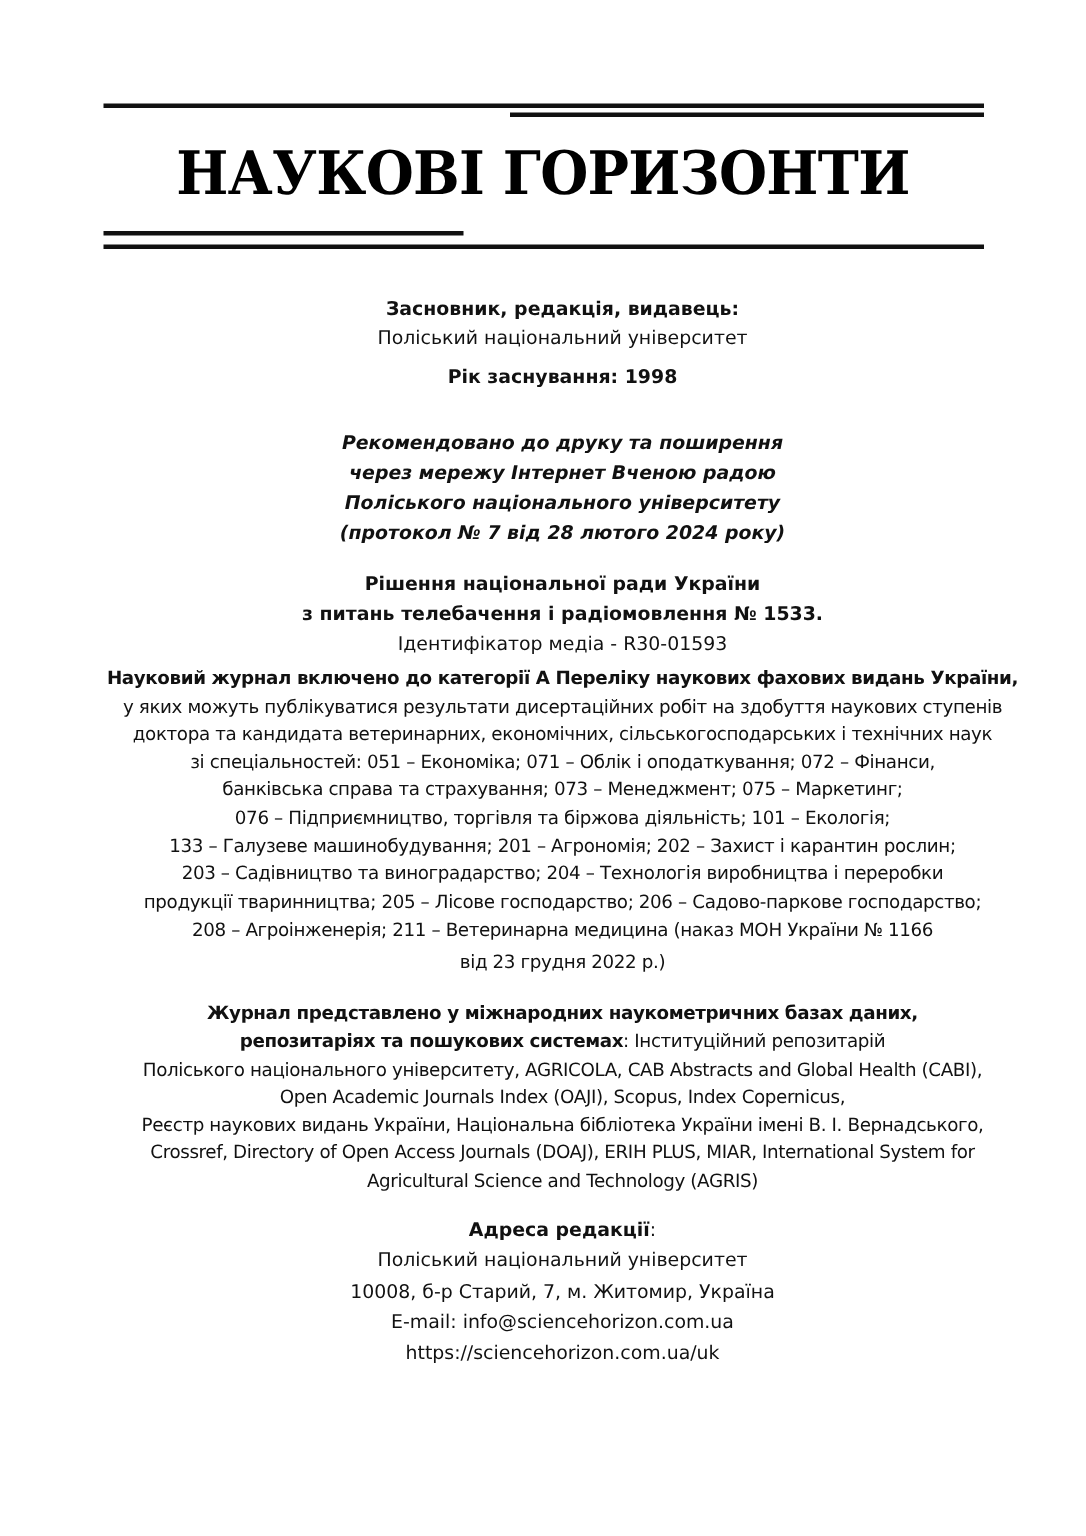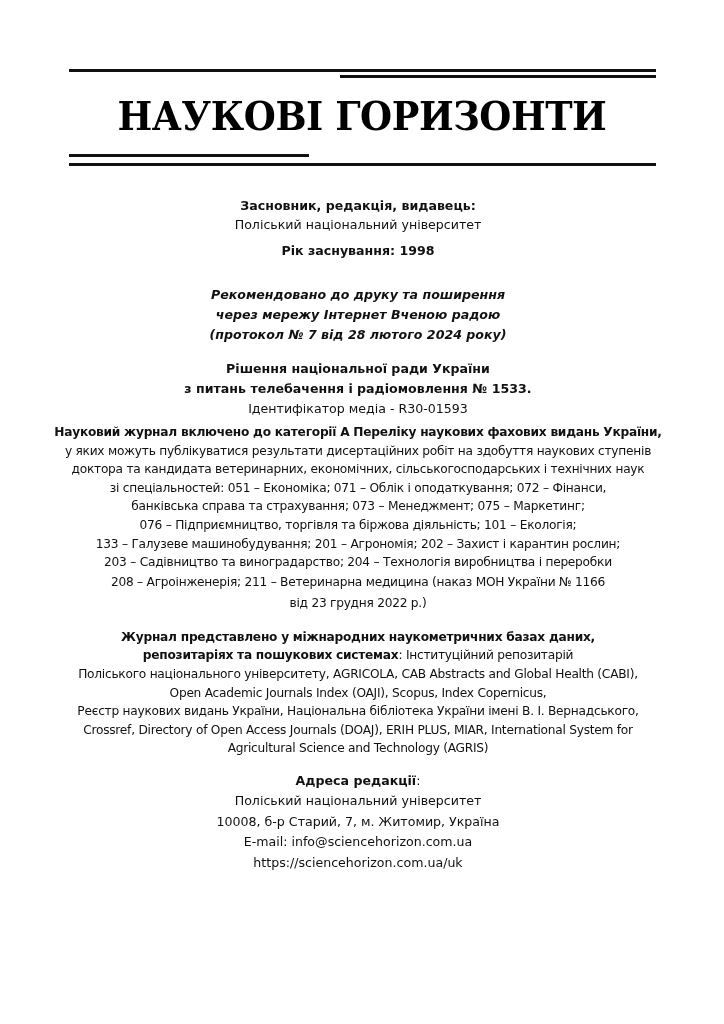--- a/index.html
+++ b/index.html
@@ -36,21 +36,21 @@
       font-size: 40px;
       letter-spacing: -0.5px;
       line-height: 52px;
       color: #000000;
       transform: scaleX(0.92);
       transform-origin: center;
     }
 
     .content {
       position: absolute;
-      left: 36px;
+      left: 53px;
       width: 644px;
       top: 196px;
       text-align: center;
       font-size: 12.6px;
       line-height: 19px;
     }
     .content .narrow {
       font-size: 12.2px;
       letter-spacing: -0.25px;
     }
@@ -85,38 +85,40 @@
     <span class="line">Поліський національний університет</span>
   </div>
 
   <div class="block sec-year">
     <span class="line b">Рік заснування: 1998</span>
   </div>
 
   <div class="block sec-recommend i">
     <span class="line">Рекомендовано до друку та поширення</span>
     <span class="line">через мережу Інтернет Вченою радою</span>
+    <span class="line">Поліського національного університету</span>
     <span class="line">(протокол № 7 від 28 лютого 2024 року)</span>
   </div>
 
   <div class="block sec-council">
     <span class="line b">Рішення національної ради України</span>
     <span class="line b">з питань телебачення і радіомовлення № 1533.</span>
     <span class="line">Ідентифікатор медіа - R30-01593</span>
   </div>
 
   <div class="block sec-category narrow">
     <span class="line b">Науковий журнал включено до категорії А Переліку наукових фахових видань України,</span>
     <span class="line">у яких можуть публікуватися результати дисертаційних робіт на здобуття наукових ступенів</span>
     <span class="line">доктора та кандидата ветеринарних, економічних, сільськогосподарських і технічних наук</span>
     <span class="line">зі спеціальностей: 051 – Економіка; 071 – Облік і оподаткування; 072 – Фінанси,</span>
     <span class="line">банківська справа та страхування; 073 – Менеджмент; 075 – Маркетинг;</span>
     <span class="line">076 – Підприємництво, торгівля та біржова діяльність; 101 – Екологія;</span>
     <span class="line">133 – Галузеве машинобудування; 201 – Агрономія; 202 – Захист і карантин рослин;</span>
     <span class="line">203 – Садівництво та виноградарство; 204 – Технологія виробництва і переробки</span>
+    <span class="line">продукції тваринництва; 205 – Лісове господарство; 206 – Садово-паркове господарство;</span>
     <span class="line last-pair">208 – Агроінженерія; 211 – Ветеринарна медицина (наказ МОН України № 1166</span>
     <span class="line last-pair">від 23 грудня 2022 р.)</span>
   </div>
 
   <div class="block sec-indexes narrow">
     <span class="line b">Журнал представлено у міжнародних наукометричних базах даних,</span>
     <span class="line"><span class="b">репозитаріях та пошукових системах</span><span>: Інституційний репозитарій</span></span>
     <span class="line">Поліського національного університету, AGRICOLA, CAB Abstracts and Global Health (CABI),</span>
     <span class="line">Open Academic Journals Index (OAJI), Scopus, Index Copernicus,</span>
     <span class="line">Реєстр наукових видань України, Національна бібліотека України імені В. І. Вернадського,</span>

